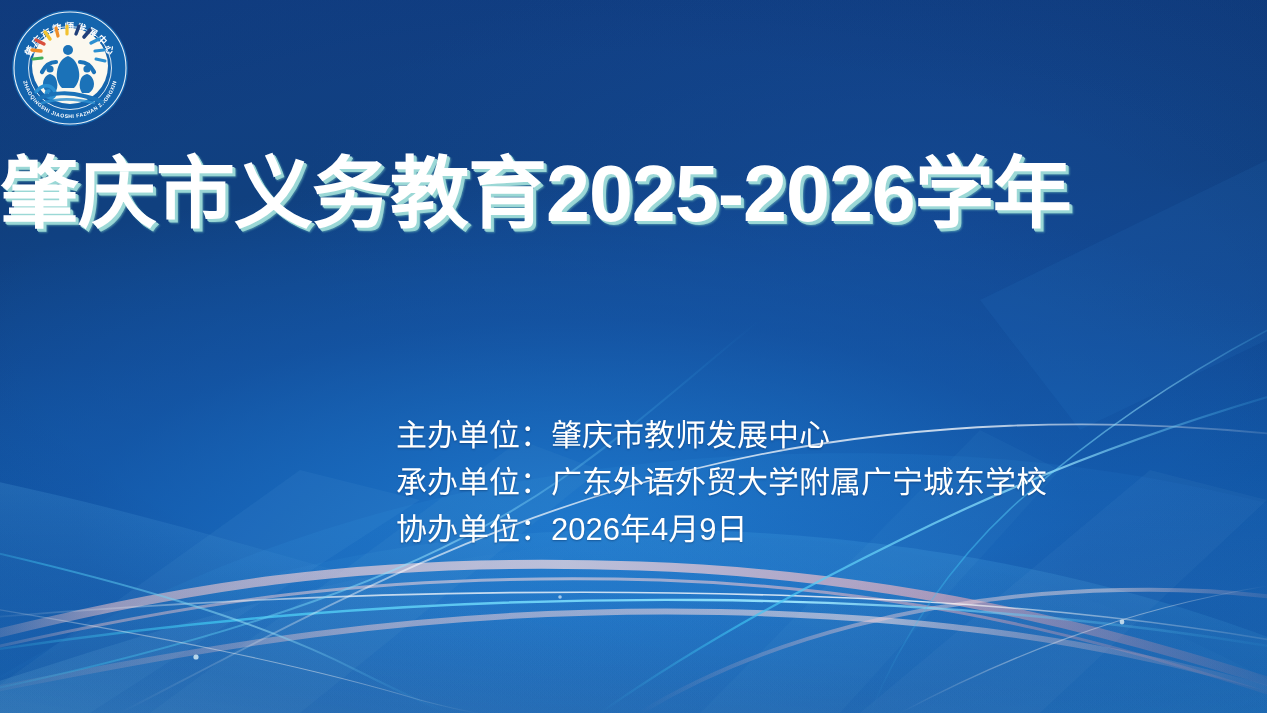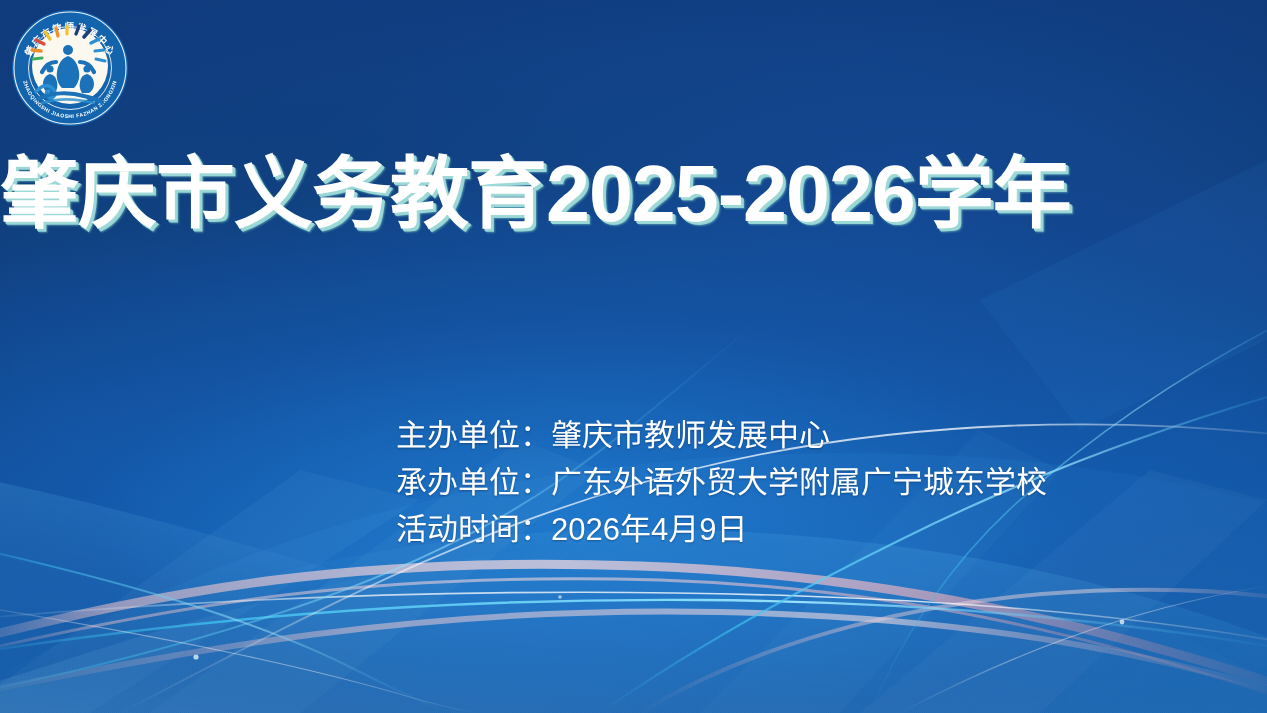--- a/index.html
+++ b/index.html
@@ -241,17 +241,17 @@
   </div>
 
   <div class="credits">
     <div class="credit-row">
       <span class="credit-label">主办单位：</span><span class="credit-value">肇庆市教师发展中心</span>
     </div>
     <div class="credit-row">
       <span class="credit-label">承办单位：</span><span class="credit-value">广东外语外贸大学附属广宁城东学校</span>
     </div>
     <div class="credit-row">
-      <span class="credit-label">活动时间：</span><span class="credit-value">2026年4月9日</span>
+      <span class="credit-label">协办单位：</span><span class="credit-value">2026年4月9日</span>
     </div>
   </div>
 
 </div>
 
 </body></html>

